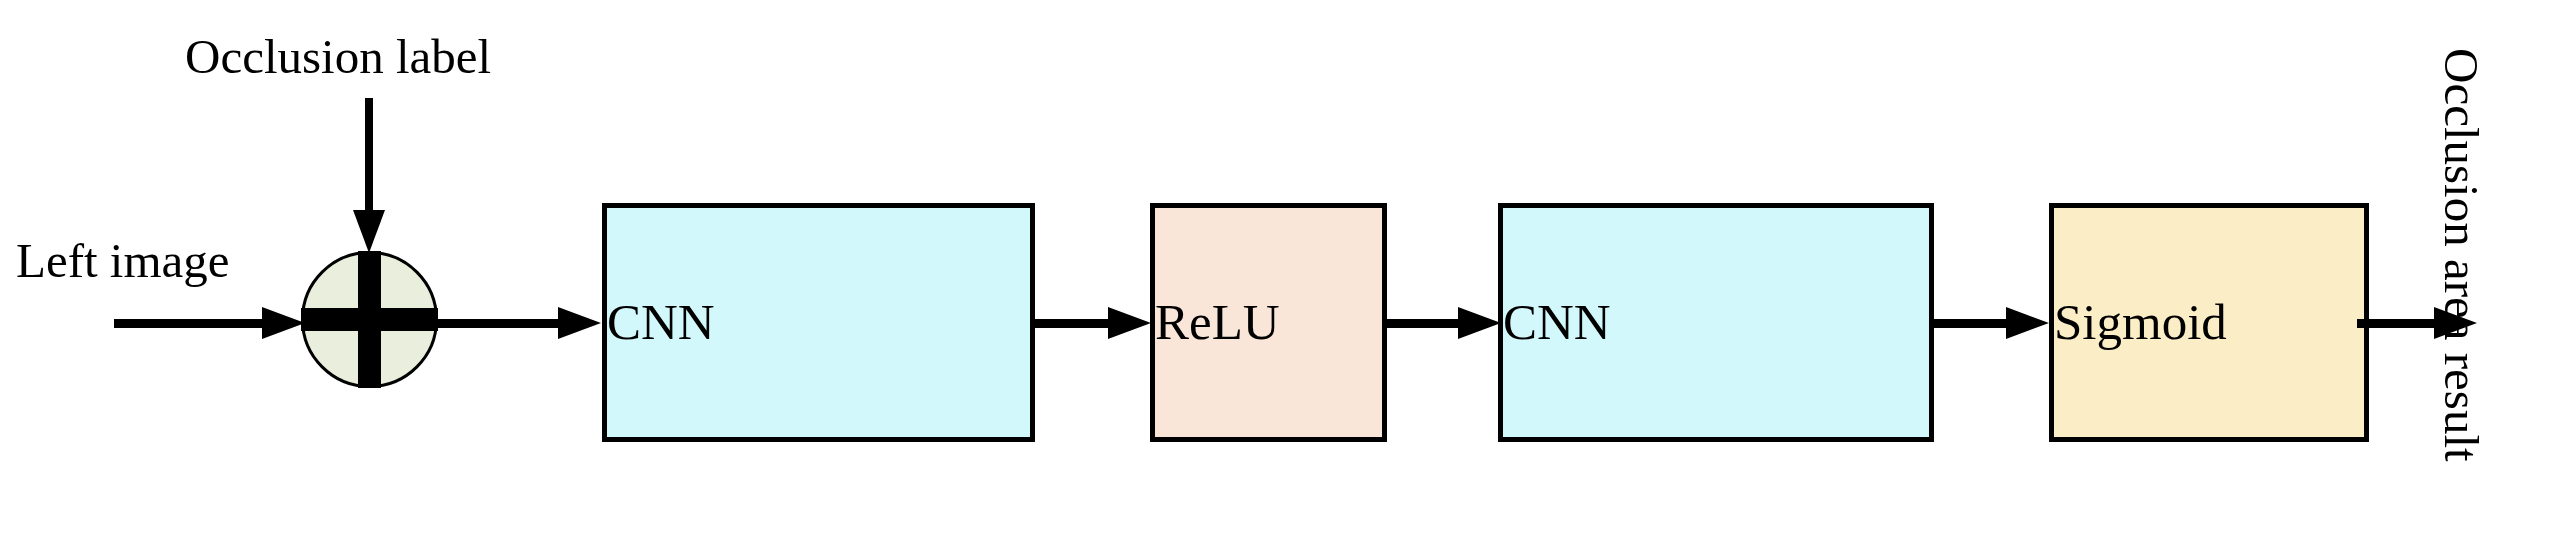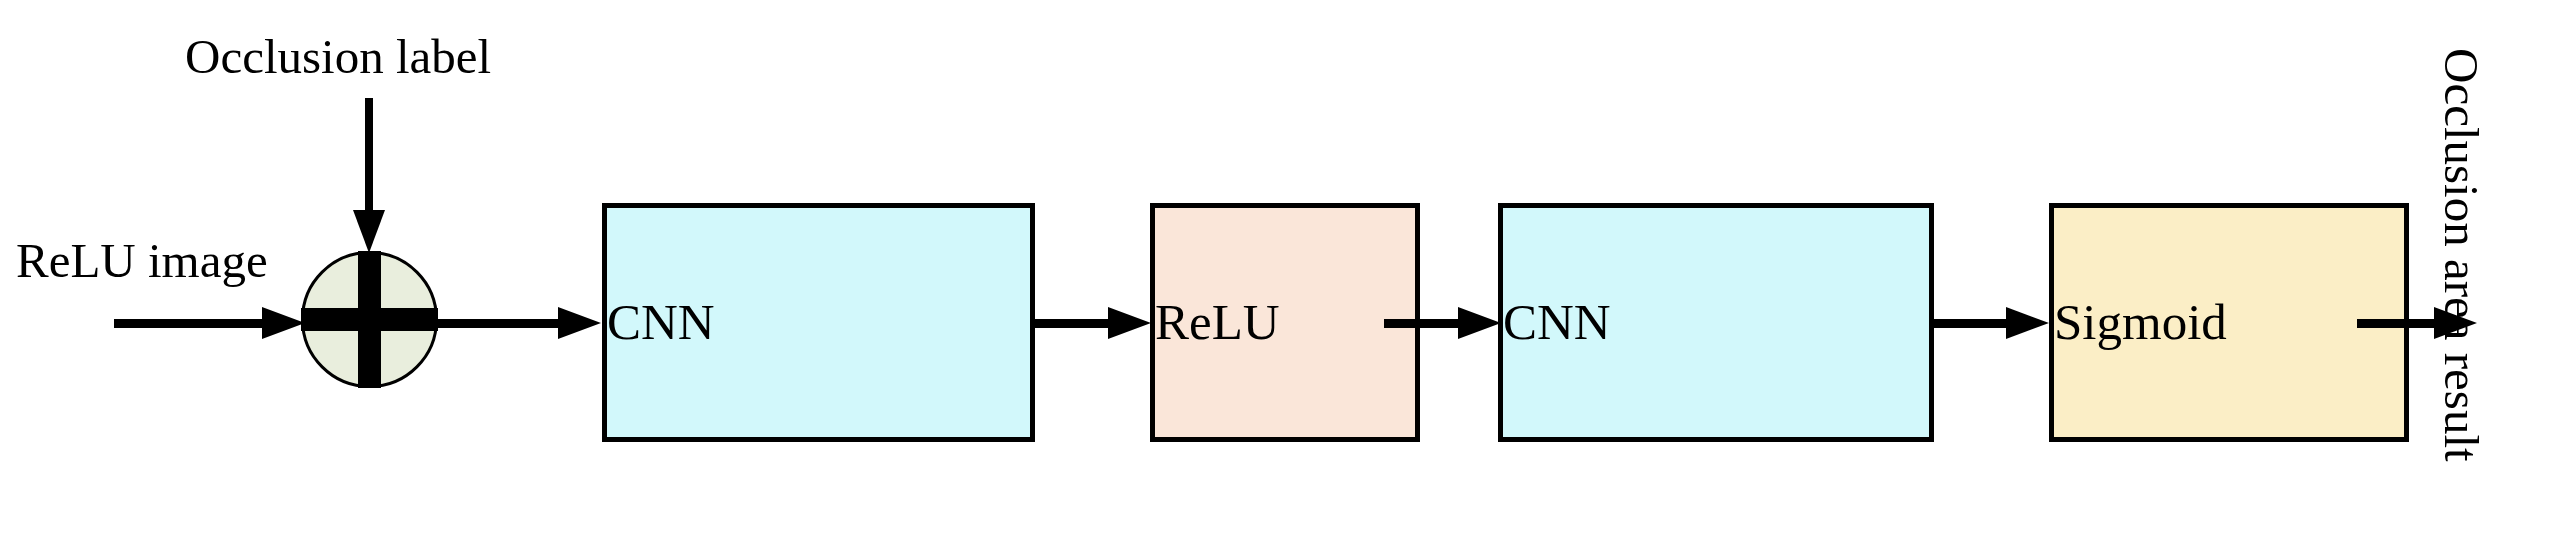--- a/index.html
+++ b/index.html
@@ -55,23 +55,23 @@
   }
   .box-text {
     font-family: "Liberation Serif", "DejaVu Serif", serif;
     font-size: 51px;
     line-height: 1;
     color: #000000;
     white-space: nowrap;
   }
 
   #box-cnn-1     { left: 602px;  width: 433px; background: #d2f8fb; }
-  #box-relu      { left: 1150px; width: 270px; background: #fae6d9; }
+  #box-relu      { left: 1150px; width: 237px; background: #fae6d9; }
   #box-cnn-2     { left: 1498px; width: 436px; background: #d2f8fb; }
-  #box-sigmoid   { left: 2049px; width: 360px; background: #fbeec6; }
+  #box-sigmoid   { left: 2049px; width: 320px; background: #fbeec6; }
 
   
   #adder-node {
     position: absolute;
     left: 301px;
     top: 251px;
     width: 137px;
     height: 137px;
   }
   #adder-circle {
@@ -172,21 +172,21 @@
     border-top: 43px solid #000000;
   }
 </style>
 </head>
 <body>
 
 <div id="canvas">
 
   <div class="label" id="label-occlusion-label">Occlusion label</div>
 
-  <div class="label" id="label-left-image">ReLU image</div>
+  <div class="label" id="label-left-image">Left image</div>
 
   <div id="arrow-occlusion-to-add">
     <div class="v-shaft"></div>
     <div class="v-head"></div>
   </div>
 
   <div class="h-arrow" id="arrow-left-image">
     <div class="shaft"></div>
     <div class="head"></div>
   </div>

